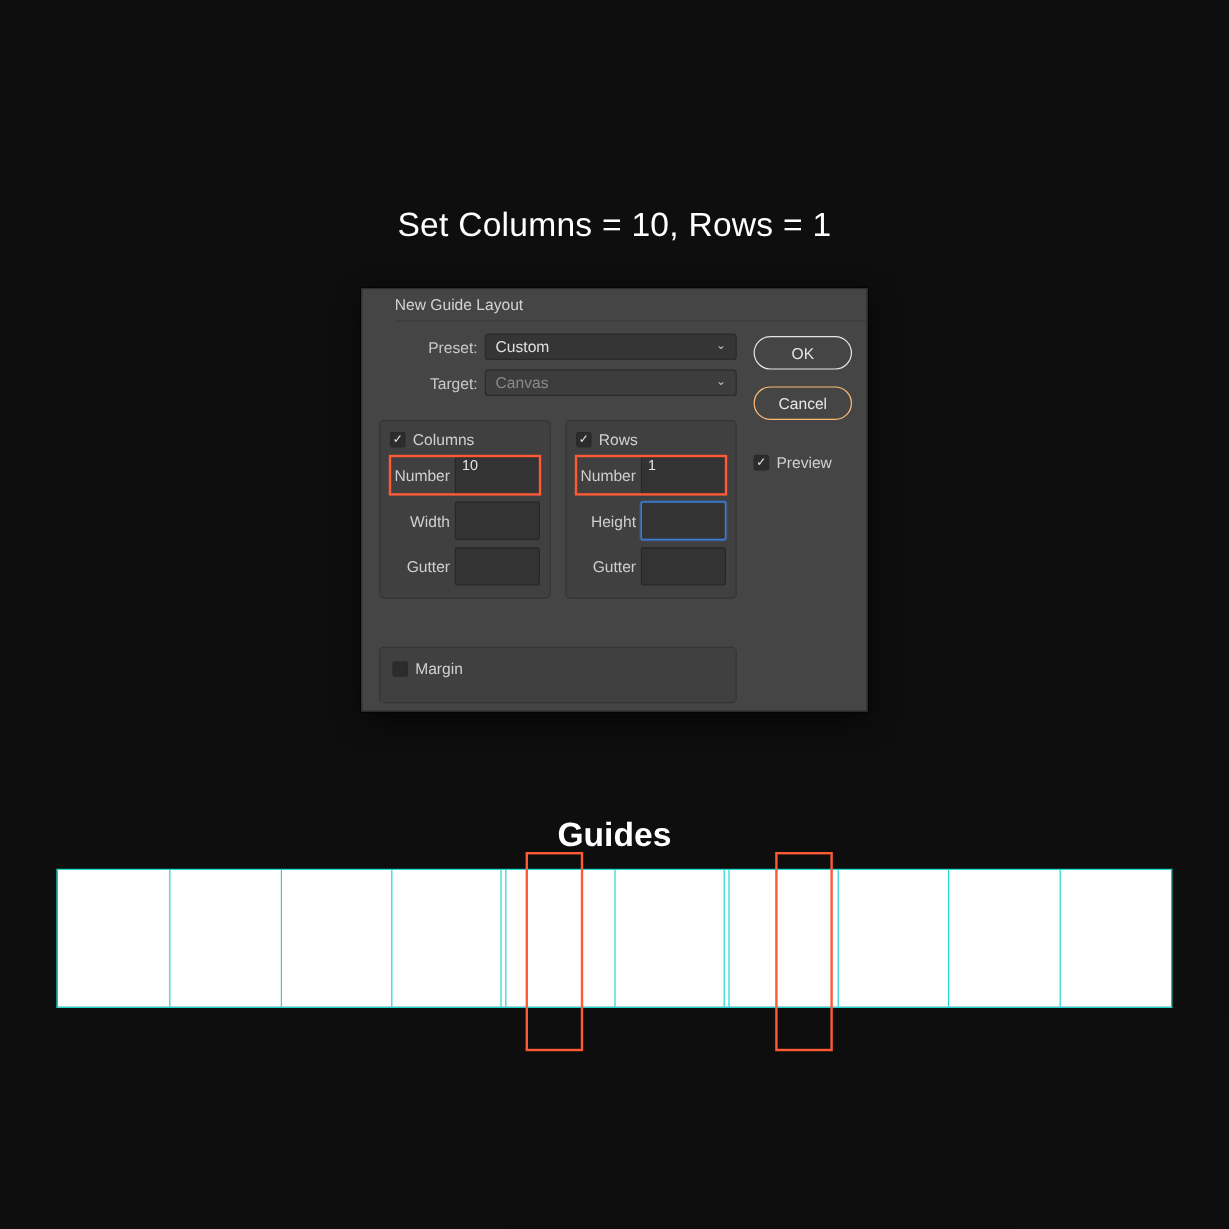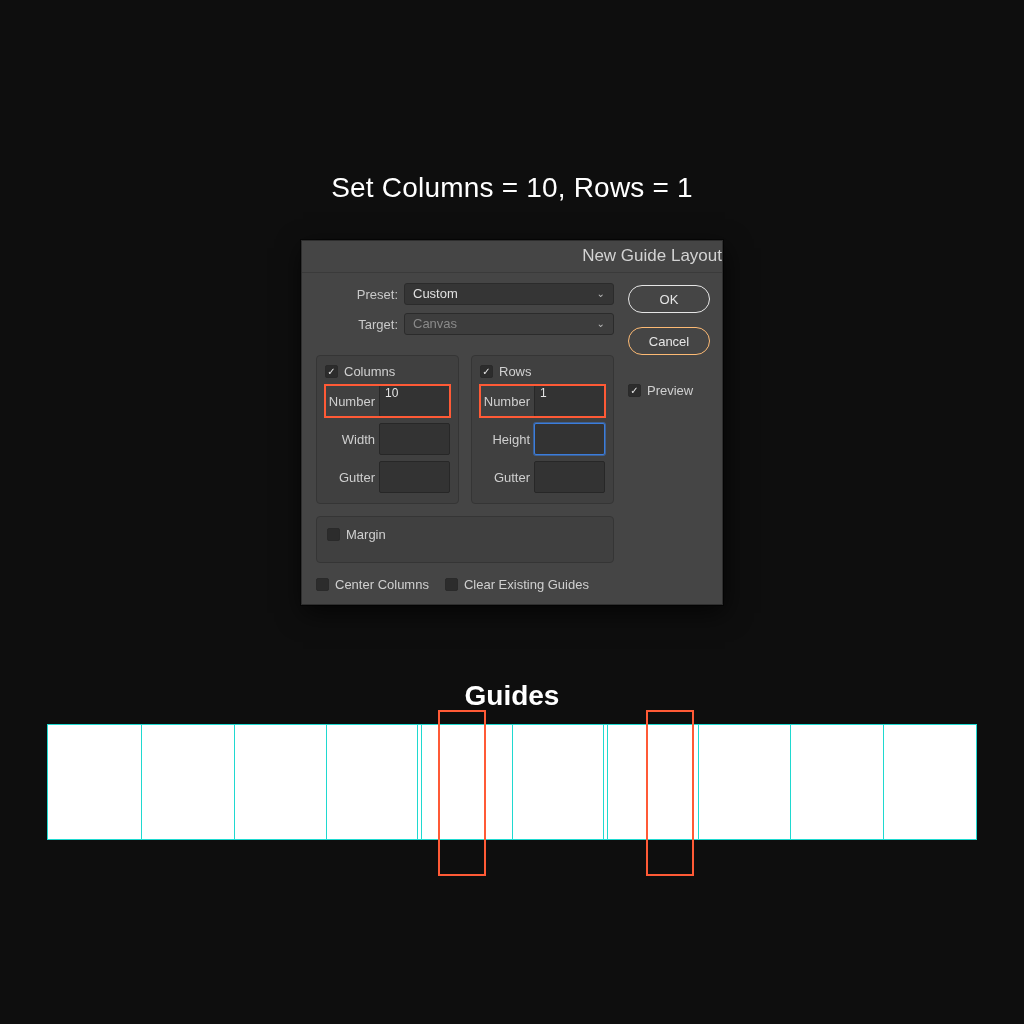--- a/index.html
+++ b/index.html
@@ -22,25 +22,26 @@
     left: 301px;
     top: 240px;
     width: 422px;
     background: #454545;
     border: 1px solid #2e2e2e;
     box-shadow: 0 0 0 1px #0007, 2px 8px 24px #000a;
     color: #d0d0d0;
     font-size: 13px;
   }
   .dialog-title {
-    text-align: right;
+    text-align: left;
     padding: 5px 0 6px;
-    font-size: 17px;
+    font-size: 13px;
     color: #d3d3d3;
     border-bottom: 1px solid #3a3a3a;
+    margin-left: 27px;
   }
 
   .dialog-body { display: flex; padding: 10px 12px 6px 14px; gap: 14px; }
   .main-col { flex: 1; display: flex; flex-direction: column; gap: 12px; }
   .side-col { width: 82px; display: flex; flex-direction: column; gap: 14px; align-items: stretch; padding-top: 2px; }
 
   .form-row { display: flex; align-items: center; gap: 6px; margin-bottom: 8px; }
   .lbl { min-width: 48px; text-align: right; color: #c9c9c9; margin-left: 34px; }
 
   .select {
@@ -58,21 +59,21 @@
   .chev { font-size: 10px; color: #bdbdbd; }
 
   .grid2 { display: flex; gap: 12px; }
   .panel {
     flex: 1;
     background: #404040;
     border: 1px solid #353535;
     border-radius: 4px;
     padding: 8px 8px 10px 8px;
   }
-  .panel.margin { padding: 10px 10px 14px 10px; }
+  .panel.margin { padding: 10px 10px 14px 10px; margin-top: 28px; }
 
   .check { display: flex; align-items: center; gap: 6px; margin-bottom: 6px; }
   .cbox {
     width: 13px; height: 13px; border: 1px solid #2a2a2a;
     background: #2c2c2c; border-radius: 2px;
     display: inline-flex; align-items: center; justify-content: center;
     color: #e6e6e6; font-size: 10px; line-height: 1;
   }
 
   .field-row { display: flex; align-items: center; gap: 4px; margin-top: 6px; }
@@ -218,30 +219,20 @@
     <div class="side-col">
       <div class="btn primary">OK</div>
       <div class="btn">Cancel</div>
       <div class="prev-row">
         <span class="cbox">✓</span>
         <span>Preview</span>
       </div>
     </div>
   </div>
 
-  <div class="footer-checks">
-    <div class="check">
-      <span class="cbox"></span>
-      <span>Center Columns</span>
-    </div>
-    <div class="check">
-      <span class="cbox"></span>
-      <span>Clear Existing Guides</span>
-    </div>
-  </div>
 </div>
 
 <div class="guides-title">Guides</div>
 
 <div class="canvas" id="canvas">
     <div class="guide-v" style="left: 92.8px;"></div>
     <div class="guide-v" style="left: 185.6px;"></div>
     <div class="guide-v" style="left: 278.4px;"></div>
     <div class="guide-v" style="left: 369.2px;"></div>
     <div class="guide-v" style="left: 373.2px;"></div>

